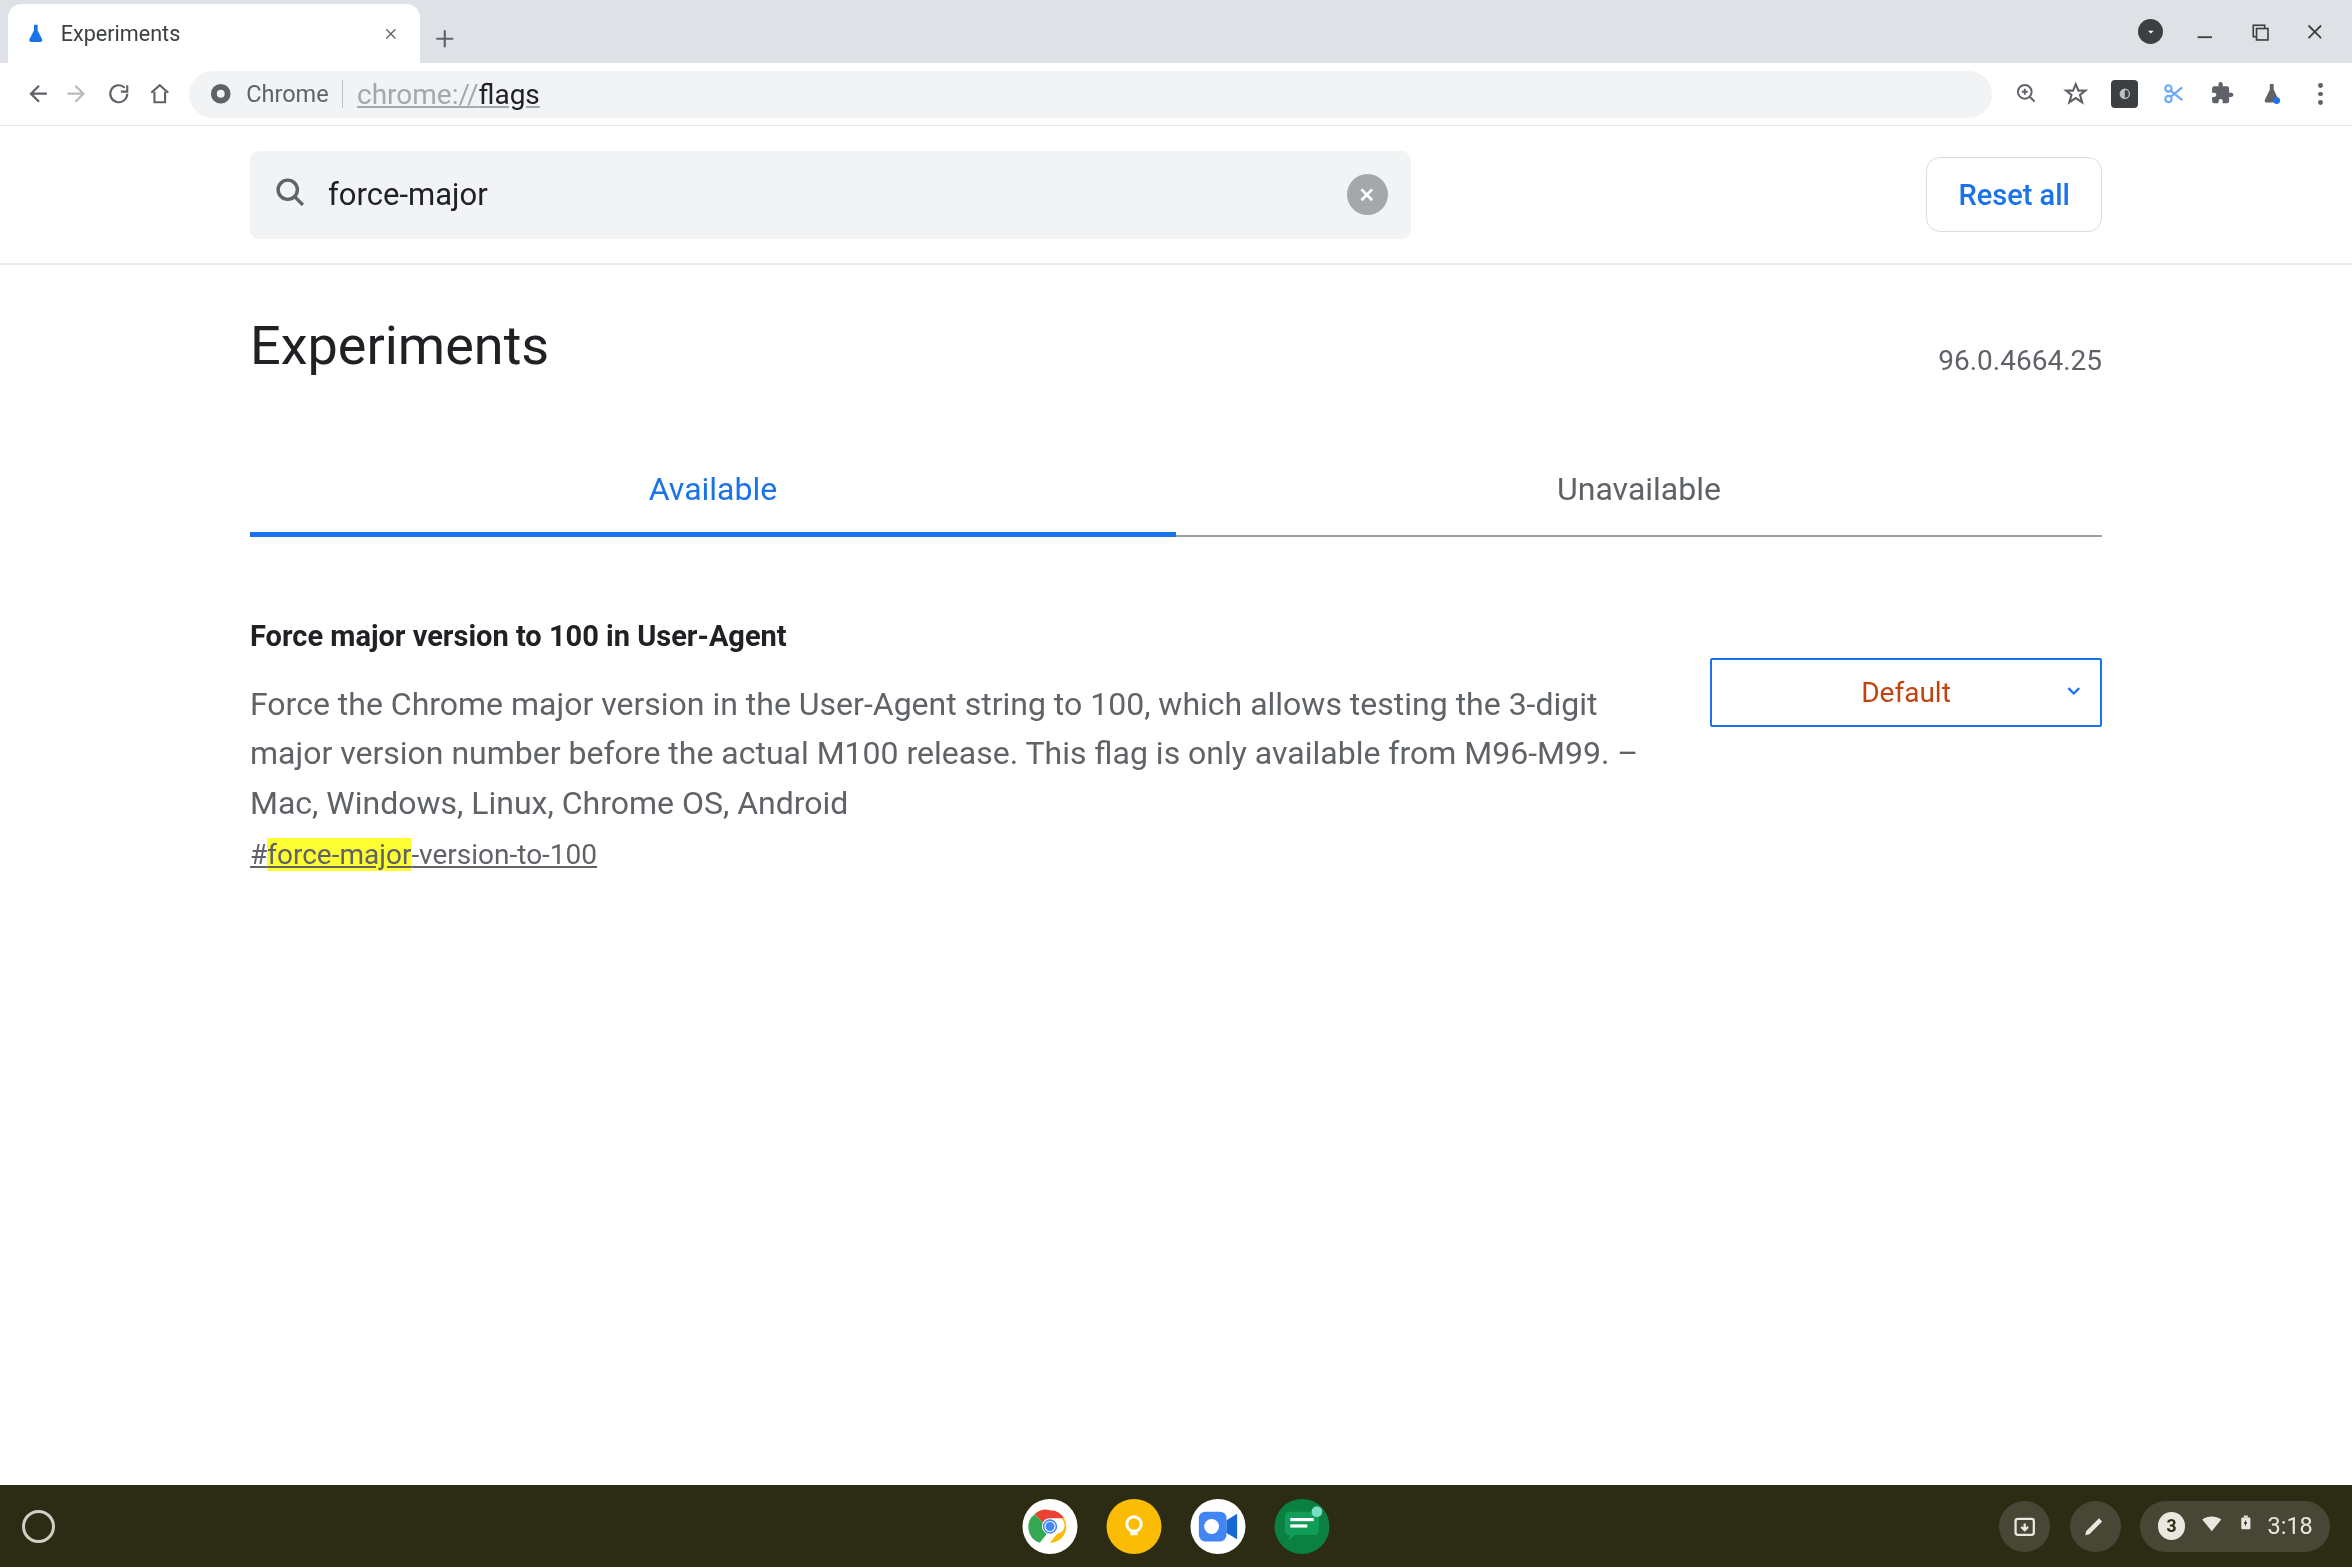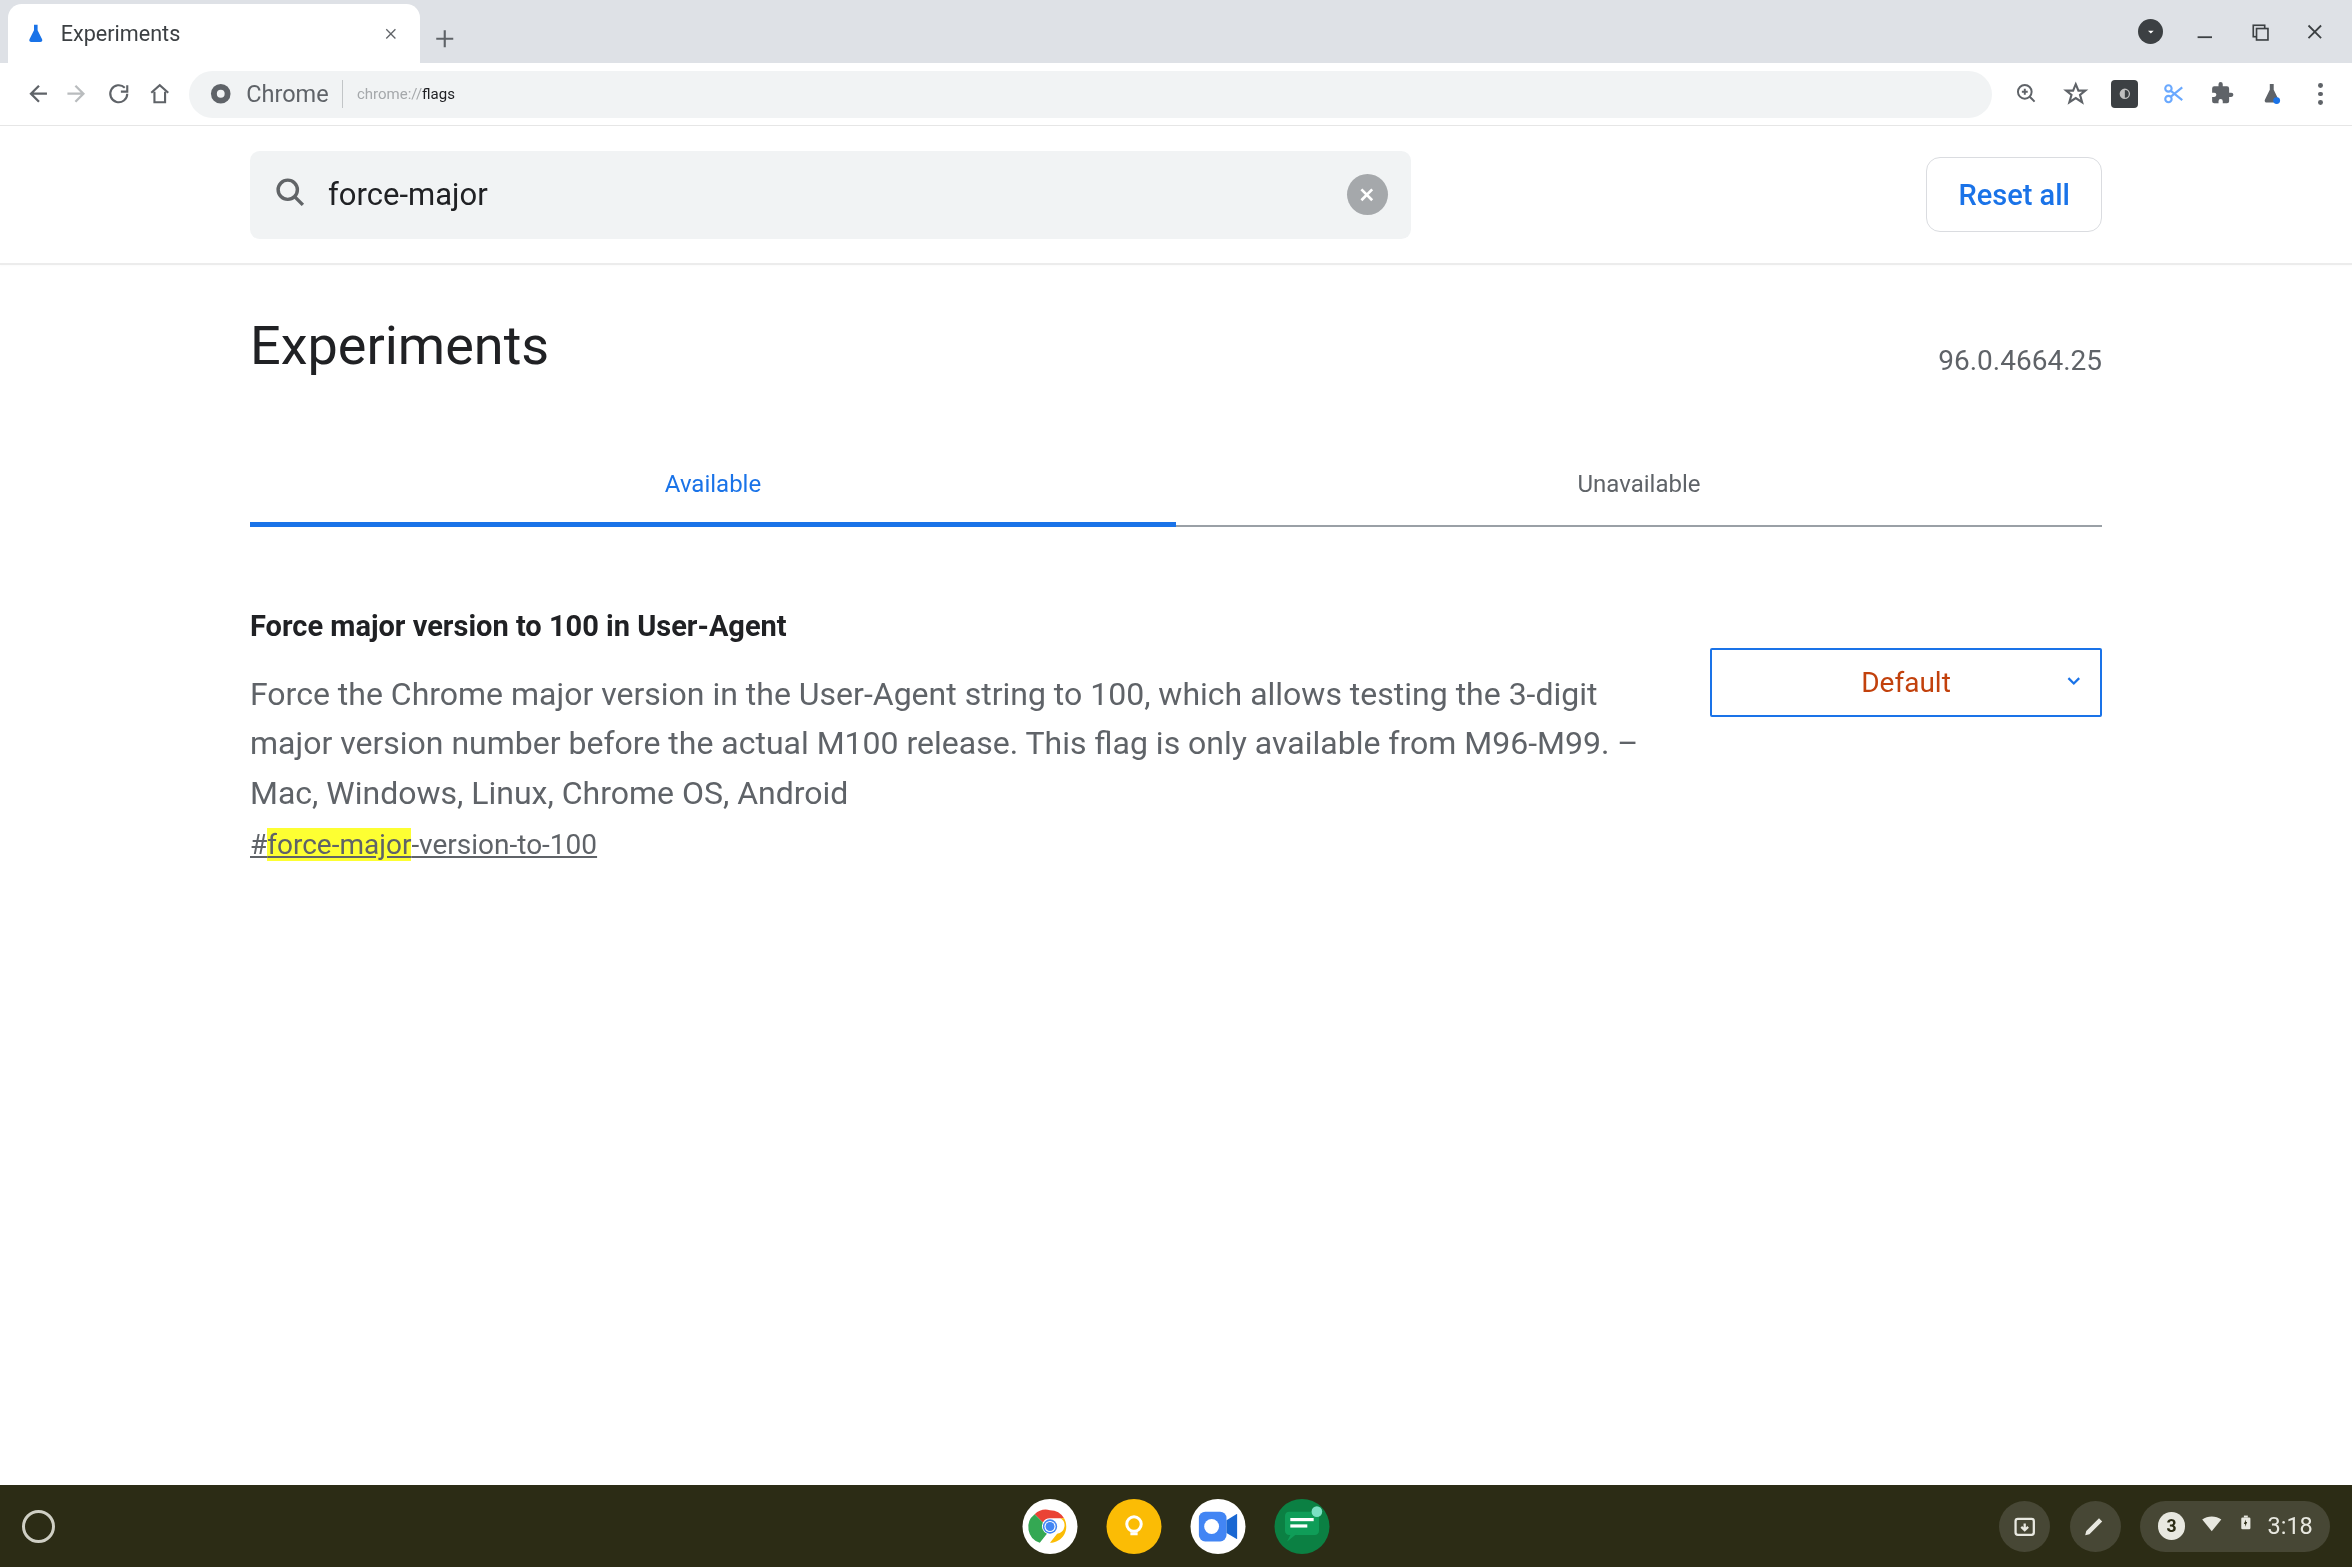--- a/index.html
+++ b/index.html
@@ -17,21 +17,21 @@
 .circle-dd { width:25.5px; height:25.5px; background:#3c4043; border-radius:50%; display:flex; align-items:center; justify-content:center; }
 .circle-dd svg { fill:#fff; }
 
 .toolbar { background:#fff; height:63px; display:flex; align-items:center; padding:0 17.6px; gap:2px; border-bottom:1px solid #e6e6e6; }
 .toolbar .navbtn { width:39px; height:39px; display:flex; align-items:center; justify-content:center; color:#5f6368; cursor:pointer; border-radius:50%; }
 .toolbar .navbtn.disabled { color:#b9bcbe; cursor:default; }
 .omnibox { flex:1; height:47px; background:#f1f3f4; border-radius:23.5px; display:flex; align-items:center; padding:0 19.6px; gap:13.7px; margin:0 7.8px; }
 .omnibox .site-icon { width:23.5px; height:23.5px; color:#5f6368; }
 .omnibox .chip { color:#5f6368; font-size:23.5px; }
 .omnibox .sep { width:1px; height:27.4px; background:#c2c5c7; }
-.omnibox .url { font-size:15px; color:#a5a8ab; }
+.omnibox .url { font-size:28px; color:#a5a8ab;text-decoration:underline; }
 .omnibox .url .strong { color:#202124; }
 .tb-right { display:flex; align-items:center; gap:21.6px; padding-left:11.8px; }
 .tb-icon { width:27.4px; height:27.4px; display:flex; align-items:center; justify-content:center; color:#5f6368; cursor:pointer; }
 .mono-sq { width:27.4px; height:27.4px; background:#3c4043; border-radius:3.9px; display:flex; align-items:center; justify-content:center; }
 .kebab { display:flex; flex-direction:column; gap:3.9px; align-items:center; justify-content:center; width:27.4px; height:27.4px; cursor:pointer; }
 .kebab span { width:4.9px; height:4.9px; background:#5f6368; border-radius:50%; }
 
 
 .page { padding:0; }
 .search-row { height:139px; display:flex; align-items:center; justify-content:space-between; padding:0 250px; border-bottom:2px solid #ececec; box-shadow:0 1px 2px rgba(0,0,0,0.02);}
@@ -41,21 +41,21 @@
 .searchbox .clear { width:41px; height:41px; border-radius:50%; background:#a5a8ab; display:flex; align-items:center; justify-content:center; cursor:pointer; }
 .searchbox .clear svg { stroke:#fff; }
 .reset-btn { border:1px solid #dadce0; background:#fff; color:#1a73e8; font-size:29px; padding:19.6px 31px; border-radius:14px; cursor:pointer; font-weight:500; }
 
 .content { padding:49px 250px 0 250px; }
 .header-row { display:flex; align-items:flex-end; justify-content:space-between; margin-bottom:69px; }
 .page-title { font-size:54px; color:#202124; font-weight:400; }
 .version { font-size:28px; color:#5f6368; }
 
 .tabs { display:flex; border-bottom:2px solid #9aa0a6; margin-bottom:82px; }
-.tabrole { flex:1; text-align:center; font-size:24px; padding:23.5px 0 27.4px 0; color:#5f6368; cursor:pointer; position:relative; }
+.tabrole { flex:1; text-align:center; font-size:32px; padding:23.5px 0 27.4px 0; color:#5f6368; cursor:pointer; position:relative; }
 .tabrole.active { color:#1a73e8; }
 .tabrole.active::after { content:""; position:absolute; left:0; right:0; bottom:-2px; height:4.9px; background:#1a73e8; }
 
 .flag { display:flex; gap:49px; align-items:flex-start; }
 .flag-text { flex:1; }
 .flag-title { font-size:29px; color:#202124; font-weight:700; margin-bottom:27px; }
 .flag-desc { font-size:32px; color:#5f6368; line-height:1.55; margin-bottom:9.8px; }
 .flag-anchor { font-size:28px; color:#5f6368; text-decoration:underline; }
 .flag-anchor .hl { background:#fdff32; }
 .flag-select { border:2px solid #1a73e8; background:#fff; color:#c2410c; font-size:28px; width:392px; height:69px; border-radius:2px; display:flex; align-items:center; justify-content:center; position:relative; cursor:pointer; margin-top:39px; }

